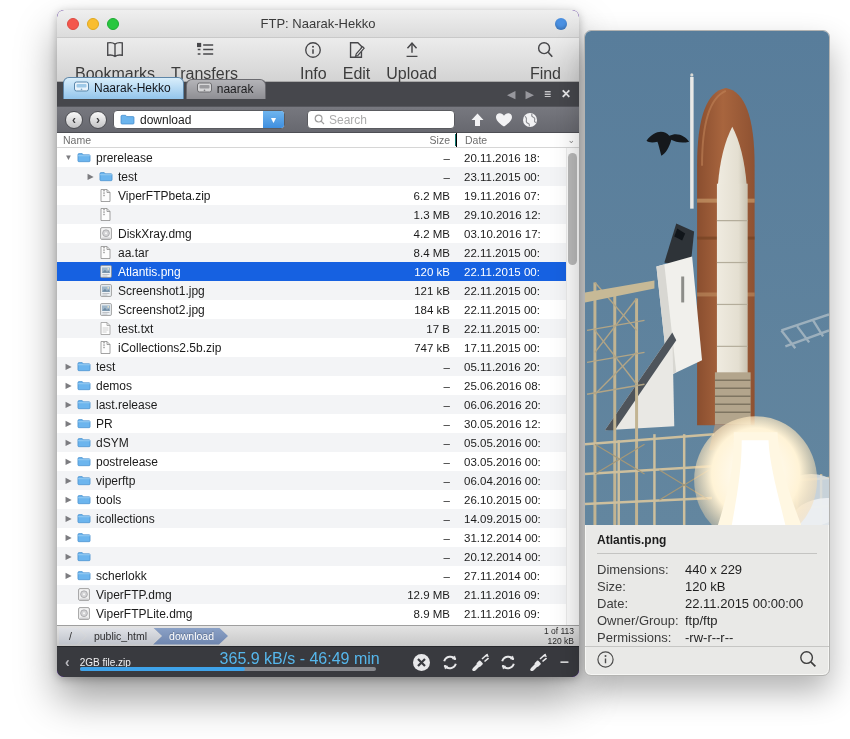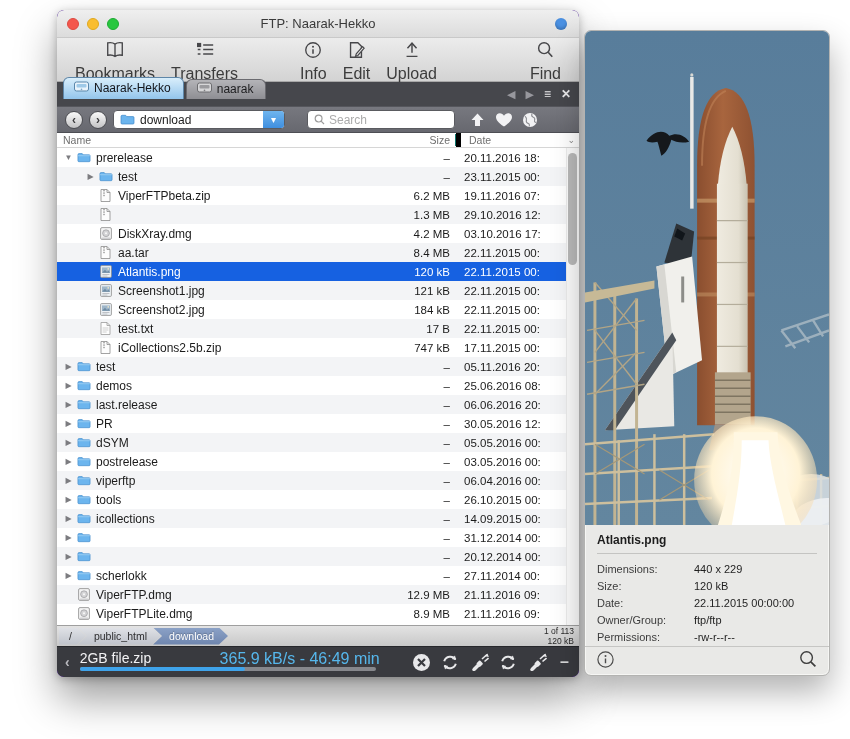--- a/index.html
+++ b/index.html
@@ -59,21 +59,21 @@
   .searchbox { height:19px; width:148px; margin-left:16px; background:#fff; border-radius:4px;
     border:1px solid #5a5b60; display:flex; align-items:center; padding:0 6px; gap:4px; }
   .searchbox .ph { font-size:12px; color:#ababab; }
   .pb-icons { display:flex; align-items:center; gap:9px; margin-left:8px; }
   .pb-icons svg { display:block; }
 
   .colheader { height:15px; background:#fff; border-bottom:1px solid #d6d6d6;
     display:flex; align-items:center; font-size:10.5px; color:#6f6f6f; position:relative; }
   .colheader .c-name { width:399px; padding-left:6px; border-right:1px solid #0f766e; }
   .colheader .c-size-lbl{ position:absolute; left:320px; width:73px; text-align:right; }
-  .colheader .c-date { position:absolute; left:399px; padding-left:8px; border-left:5px solid #000000; height:100%; display:flex; align-items:center; width:109px;}
+  .colheader .c-date { position:absolute; left:399px; padding-left:8px; border-left:1px solid #000000; height:100%; display:flex; align-items:center; width:109px;}
   .colheader .c-sort { position:absolute; right:4px; color:#8a8a8a; font-size:9px; }
 
   .filelist { height:477px; background:#fff; position:relative; overflow:hidden; }
   .frow { height:19px; display:flex; align-items:center; font-size:12px; color:#1b1b1b; position:relative; }
   .frow.alt { background:#f3f4f6; }
   .frow.sel { background:#1661e1; color:#ffffff; }
   .frow .tri { width:13px; text-align:center; font-size:8px; color:#7c7c80; flex:none; }
   .frow.sel .tri { color:#cfe0ff; }
   .frow .ficon { width:17px; flex:none; display:flex; align-items:center; justify-content:center; }
   .frow .fname { flex:1; padding-left:4px; white-space:nowrap; overflow:hidden; }
@@ -90,38 +90,38 @@
     clip-path:polygon(0 0, calc(100% - 9px) 0, 100% 50%, calc(100% - 9px) 100%, 0 100%, 9px 50%);
   }
   .crumb.first { margin-left:0; clip-path:polygon(0 0, calc(100% - 9px) 0, 100% 50%, calc(100% - 9px) 100%, 0 100%); padding-left:10px;}
   .crumb.active { background:linear-gradient(#8ba1c6,#6e85ae); color:#fff; text-shadow:0 -1px 1px rgba(0,0,0,.25); }
   .crumb-status { position:absolute; right:5px; top:1px; text-align:right; font-size:8.5px; line-height:9.5px; color:#2a2a2a; }
 
   .transferbar { height:31px; background:#393a3f; border-top:1px solid #26272b;
     display:flex; align-items:center; padding:0 10px 0 8px; border-radius:0 0 7px 7px; position:relative; }
   .t-chev { color:#b9b9be; font-size:14px; font-weight:bold; margin-right:10px; }
   .t-mid { width:300px; position:relative; height:100%; }
-  .t-name { position:absolute; left:0; top:3px; font-size:14px; color:#f2f2f4; }
+  .t-name { position:absolute; left:0; top:10px; font-size:10px; color:#f2f2f4; }
   .t-speed { position:absolute; right:0; top:3px; font-size:16px; color:#56b7ec; }
   .t-track { position:absolute; left:0; right:4px; bottom:6px; height:4px; border-radius:2px; background:#86878c; }
   .t-fill { height:100%; border-radius:2px; background:#3fa3ea; }
   .t-icons { position:absolute; right:10px; top:0; height:100%; display:flex; align-items:center; gap:9px; }
   .t-icons svg { display:block; }
   .t-minus { color:#d8d8da; font-size:16px; font-weight:bold; margin-left:4px; }
 
   
   #preview-window { left:584px; top:30px; width:246px; height:646px;
     background:#e9e9e7; border:1px solid #b3b3b1; box-shadow:0 0 0 1px #f6f6f4 inset, 0 16px 32px rgba(0,0,0,.3);
     overflow:hidden; display:flex; flex-direction:column; }
   .pv-image { height:494px; flex:none; }
   .pv-image svg { display:block; width:100%; height:100%; }
   .pv-info { flex:1; padding:8px 12px 0 12px; }
   .pv-title { font-size:12px; font-weight:bold; color:#1d1d1d; padding-bottom:6px; border-bottom:1px solid #c4c4c2; }
   .pv-rows { margin-top:7px; }
-  .pv-row { display:flex; font-size:11px; line-height:17px;gap:9px; }
+  .pv-row { display:flex; font-size:13px; line-height:17px; }
   .pv-row .lbl { width:88px; color:#3c3c3c; }
   .pv-row .val { color:#1f1f1f; }
   .pv-footer { height:33px; border-top:1px solid #c6c6c4; display:flex; align-items:center;
     justify-content:space-between; padding:0 12px; }
 </style>
 </head>
 <body>
 
 <div class="win" id="main-window">
 

